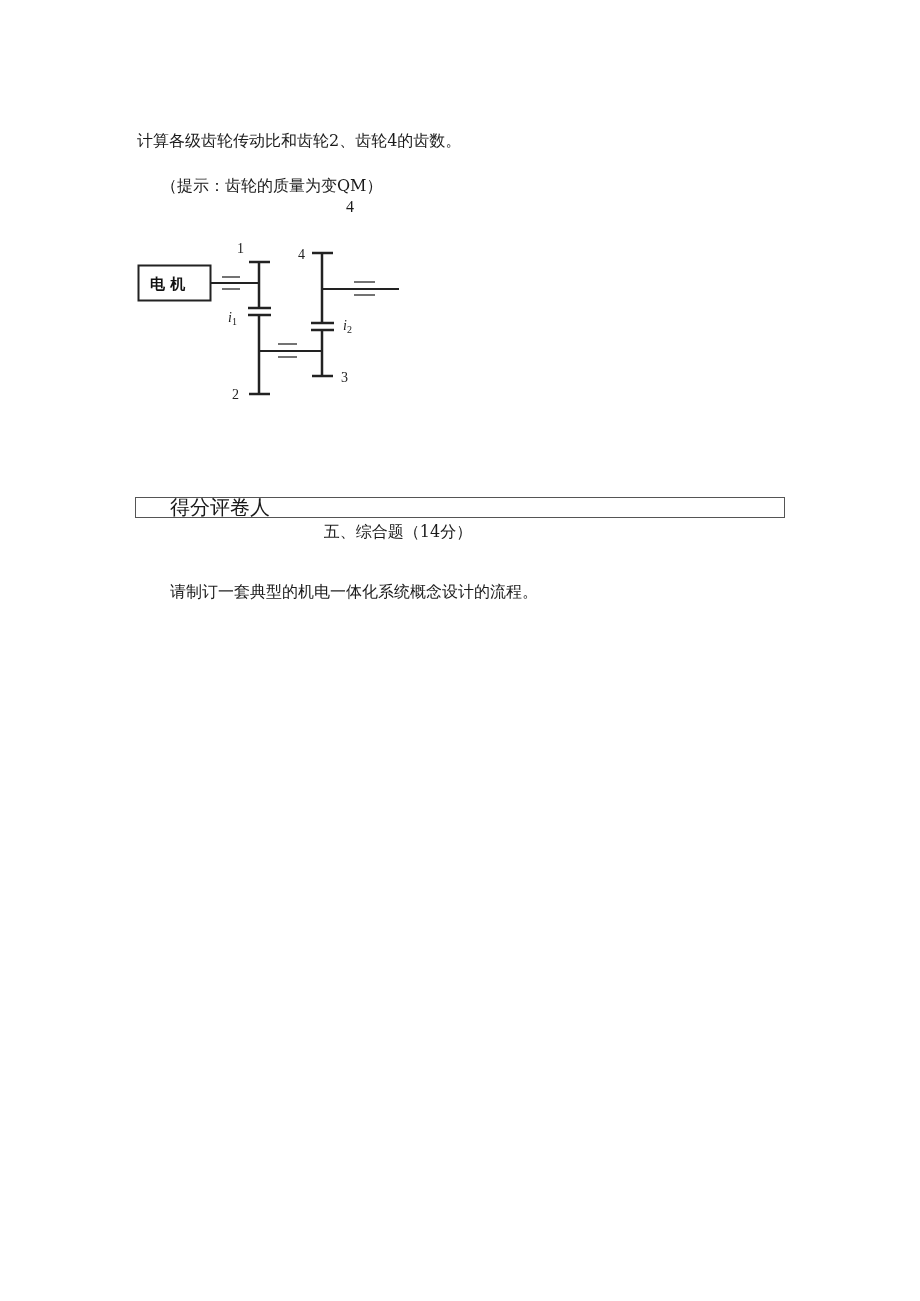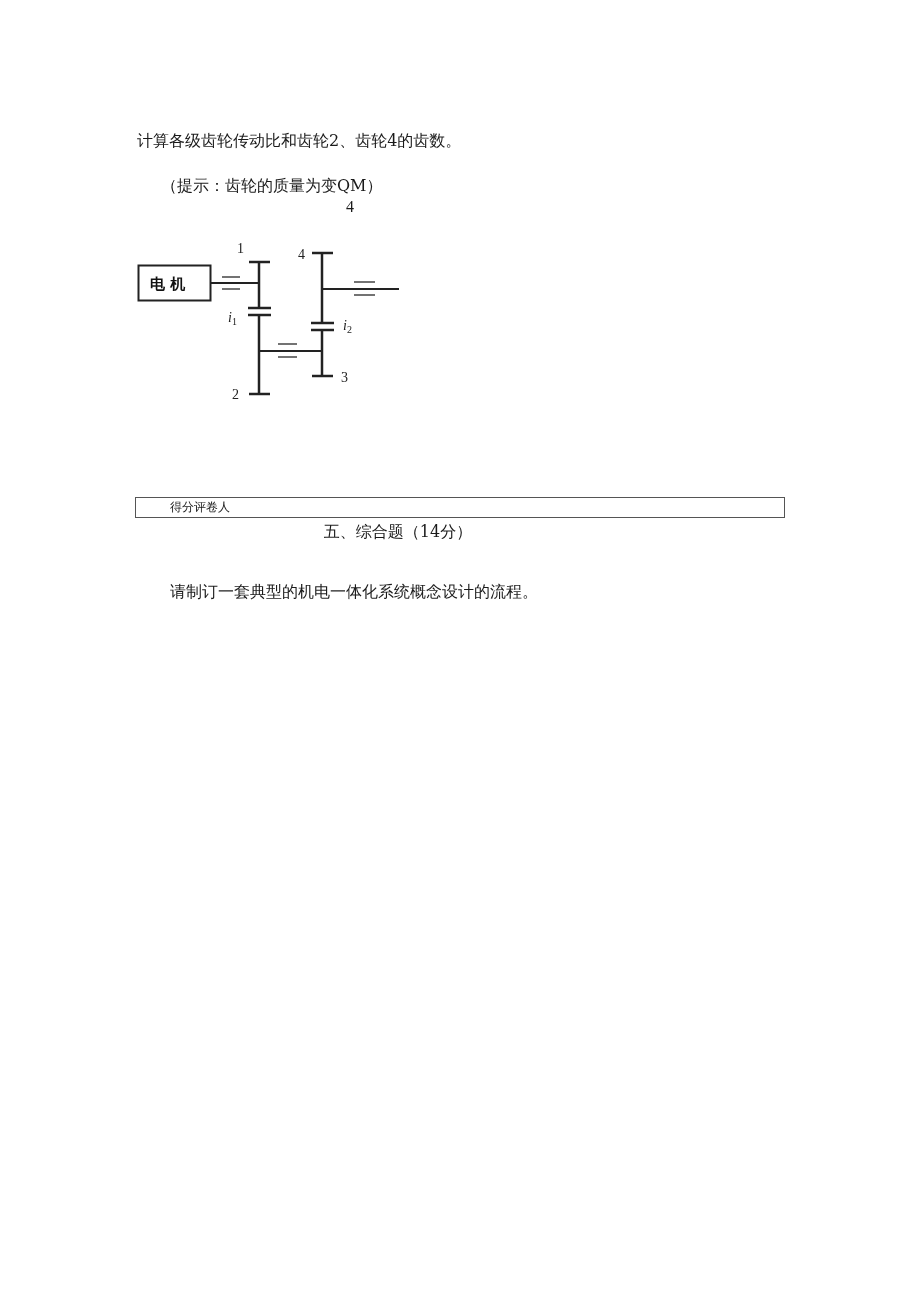--- a/index.html
+++ b/index.html
@@ -23,21 +23,21 @@
     }
     #q-intro { left: 137px; top: 131px; }
     #hint { left: 135px; top: 176px; margin-left: 26px; }
     #hint-sub { left: 346px; top: 198px; font-family: "Liberation Serif", serif; font-size: 16px; }
     #diagram { left: 130px; top: 235px; width: 290px; height: 175px; }
     #score-box {
       left: 135px; top: 497px; width: 650px; height: 21px;
       border: 1px solid #555;
       box-sizing: border-box;
     }
-    #score-label { left: 170px; top: 497px; font-size: 12px; line-height: 21px; }
+    #score-label { left: 170px; top: 497px; font-size: 20px; line-height: 21px; }
     #section-title { left: 0; width: 802px; top: 522px; text-align: center; font-size: 16px; line-height: 20px; }
     #section-title span { position: relative; left: -3px; }
     #task { left: 170px; top: 582px; }
     .svg-label {
       font-family: "Liberation Serif", serif;
       font-size: 14px;
       fill: #222;
     }
     .svg-ital {
       font-family: "Liberation Serif", serif;

